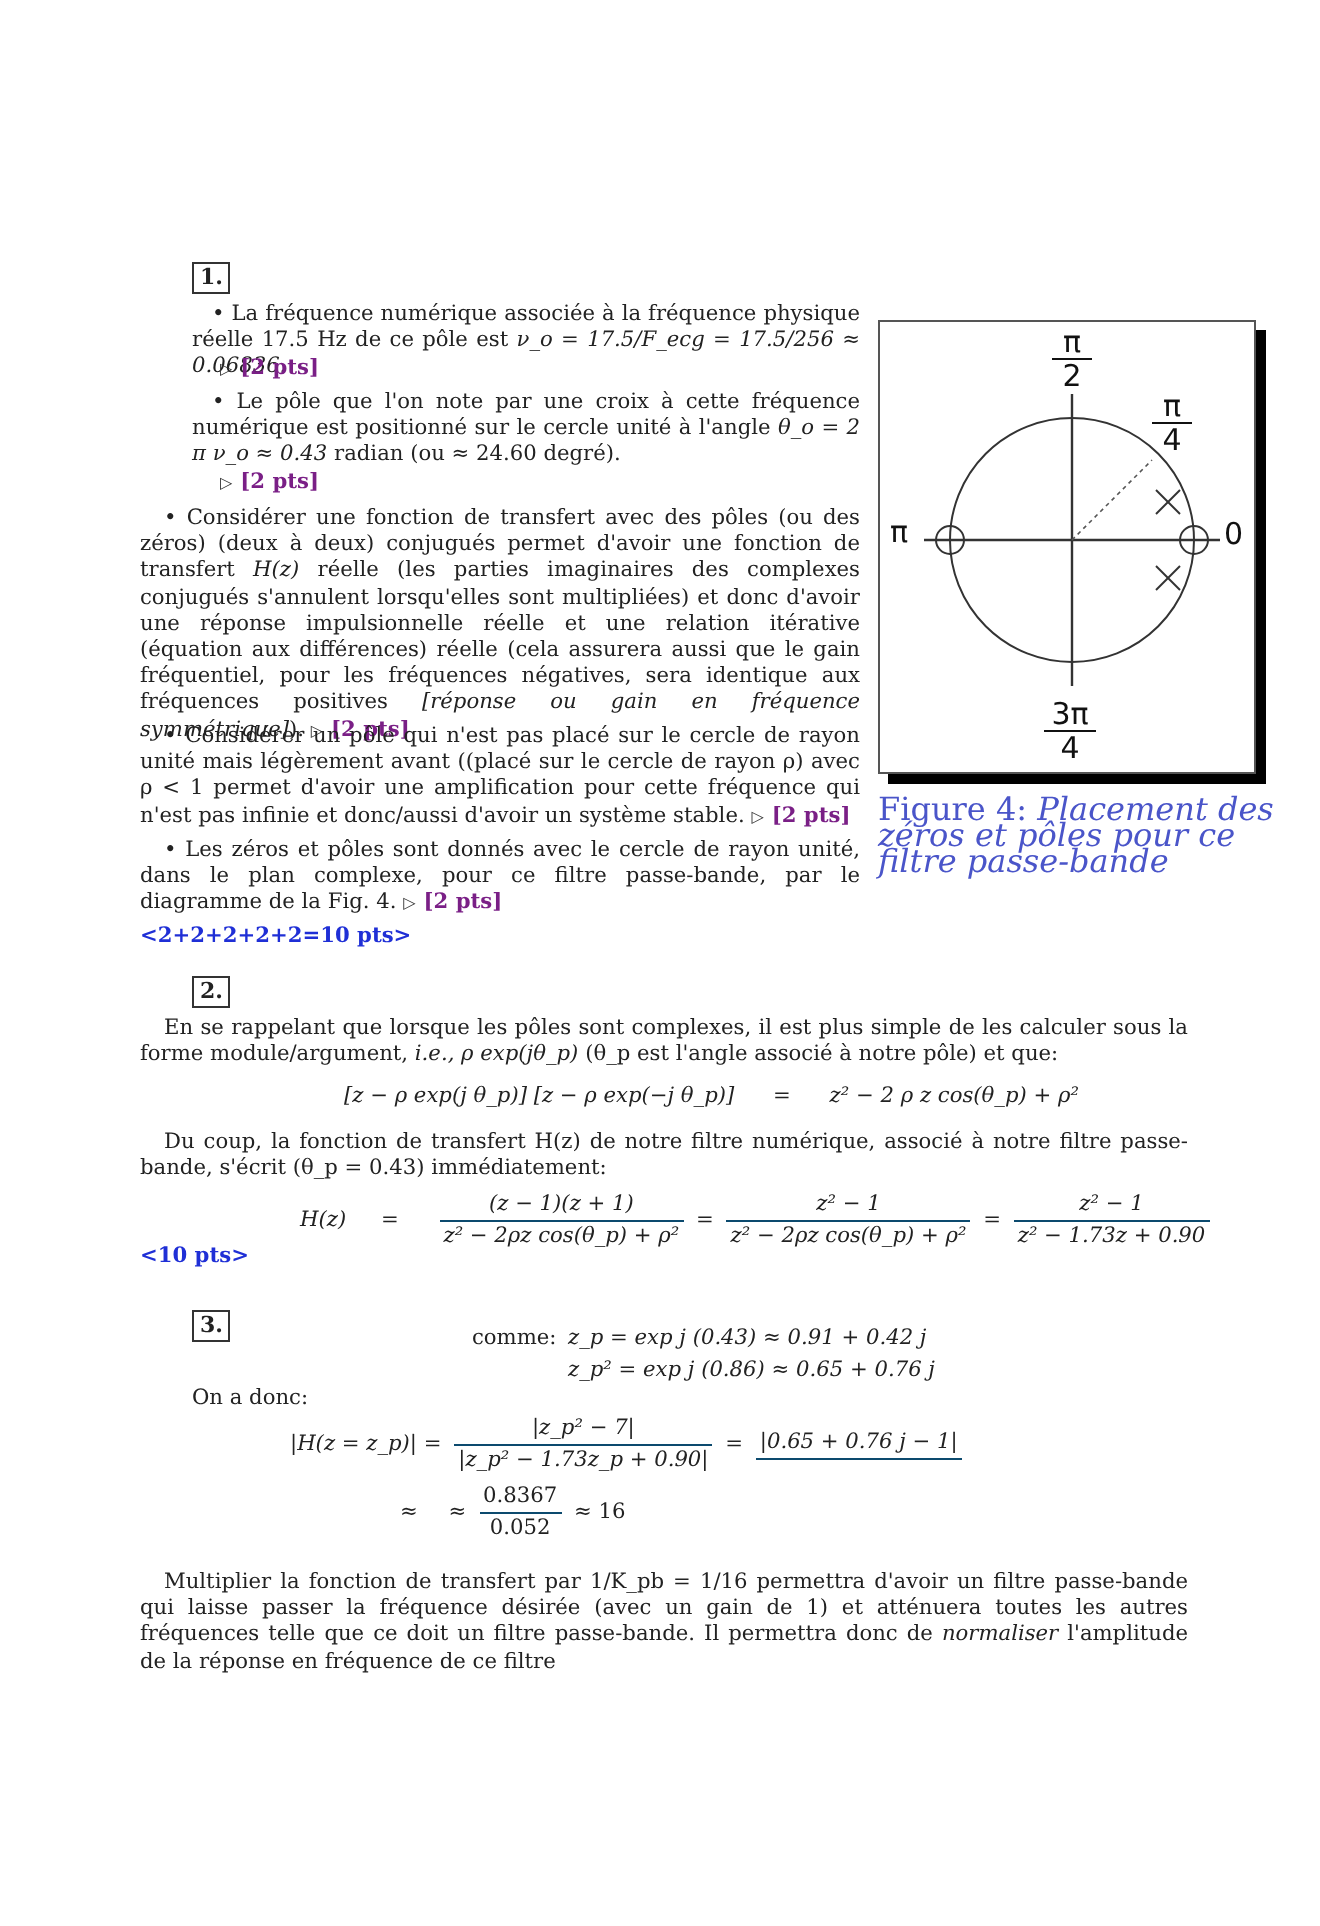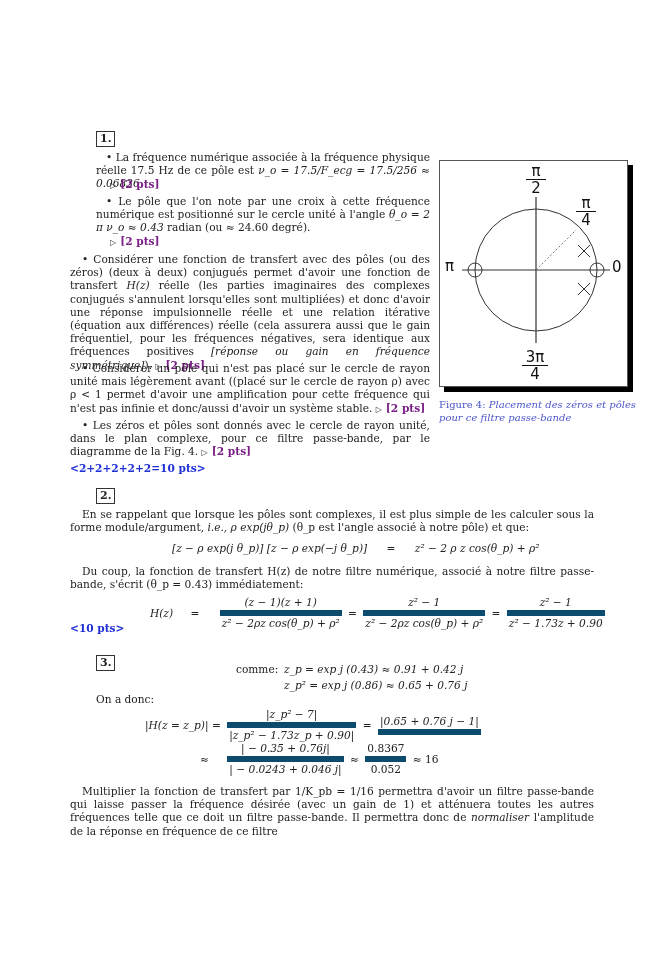--- a/index.html
+++ b/index.html
@@ -7,24 +7,24 @@
          font-family:"DejaVu Serif","Liberation Serif",serif; color:#222; font-size:10.6px; line-height:13.2px; }
   .abs { position:absolute; }
   .secbox { position:absolute; border:1px solid #333; padding:0 3px; font-weight:bold; font-size:11px; line-height:14px; }
   .para { position:absolute; text-align:justify; }
   .pts { color:#7a1f86; font-weight:bold; }
   .tri { color:#333; font-size:8px; margin-right:4px; }
   .blue { color:#1f2fd6; font-weight:bold; }
   .math { font-style:italic; }
   .eqline { position:absolute; white-space:nowrap; }
   .frac { display:inline-block; vertical-align:middle; text-align:center; margin:0 3px; }
-  .frac .num { display:block; border-bottom:6px solid #0c4a6e; padding:0 2px 1px; }
+  .frac .num { display:block; border-bottom:1px solid #0c4a6e; padding:0 2px 1px; }
   .frac .den { display:block; padding:1px 2px 0; }
   .fig { position:absolute; left:439px; top:160px; width:187px; height:225px; border:1px solid #555; background:#fff; box-shadow:5px 5px 0 #000; }
-  .caption { position:absolute; left:439px; top:398px; width:200px; color:#4a55c9; font-size:10px; line-height:13px; }
+  .caption { position:absolute; left:439px; top:398px; width:200px; color:#4a55c9; font-size:16px; line-height:13px; }
   .caption i { font-style:italic; }
   .figlabel { position:absolute; font-family:"DejaVu Sans","Liberation Sans",sans-serif; font-size:15px; color:#111; text-align:center; }
   .figlabel .fl-num { display:block; border-bottom:1px solid #111; line-height:16px; }
   .figlabel .fl-den { display:block; line-height:16px; }
 </style>
 </head>
 <body>
 
 <div class="secbox" style="left:96px; top:131px;">1.</div>
 
@@ -135,21 +135,20 @@
 <div class="eqline" style="left:145px; top:708px;">
   <span class="math" style="vertical-align:middle;">|H(z = z_p)|</span>
   <span style="vertical-align:middle;">=</span>
   <span class="frac math"><span class="num">|z_p² − 7|</span><span class="den">|z_p² − 1.73z_p + 0.90|</span></span>
   <span style="vertical-align:middle;">=</span>
   <span class="frac math"><span class="num">|0.65 + 0.76 j − 1|</span></span>
 </div>
 
 <div class="eqline" style="left:200px; top:742px;">
   <span style="vertical-align:middle; margin-right:12px;">≈</span>
-  <span class="frac math"><span class="num">| − 0.35 + 0.76j|</span><span class="den">| − 0.0243 + 0.046 j|</span></span>
   <span style="vertical-align:middle;">≈</span>
   <span class="frac"><span class="num">0.8367</span><span class="den">0.052</span></span>
   <span style="vertical-align:middle;">≈ 16</span>
 </div>
 
 <div class="para" style="left:70px; top:785px; width:524px; text-indent:12px;">
   <span>Multiplier la fonction de transfert par 1/K_pb = 1/16 permettra d'avoir un filtre passe-bande qui laisse passer la fréquence désirée (avec un gain de 1) et atténuera toutes les autres fréquences telle que ce doit un filtre passe-bande. Il permettra donc de </span><i>normaliser</i><span> l'amplitude de la réponse en fréquence de ce filtre</span>
 </div>
 
 </body></html>

